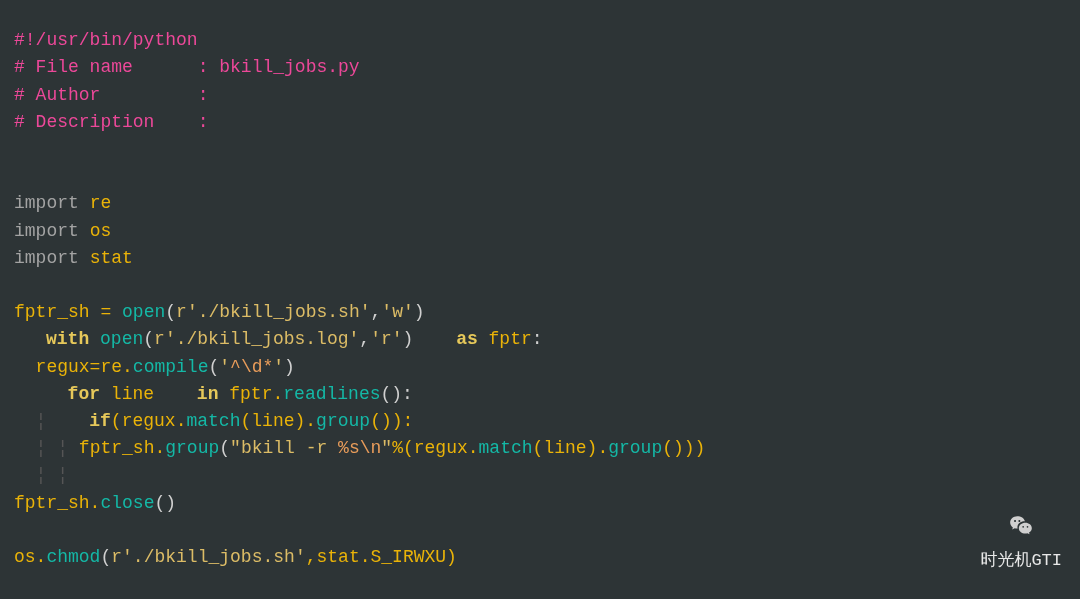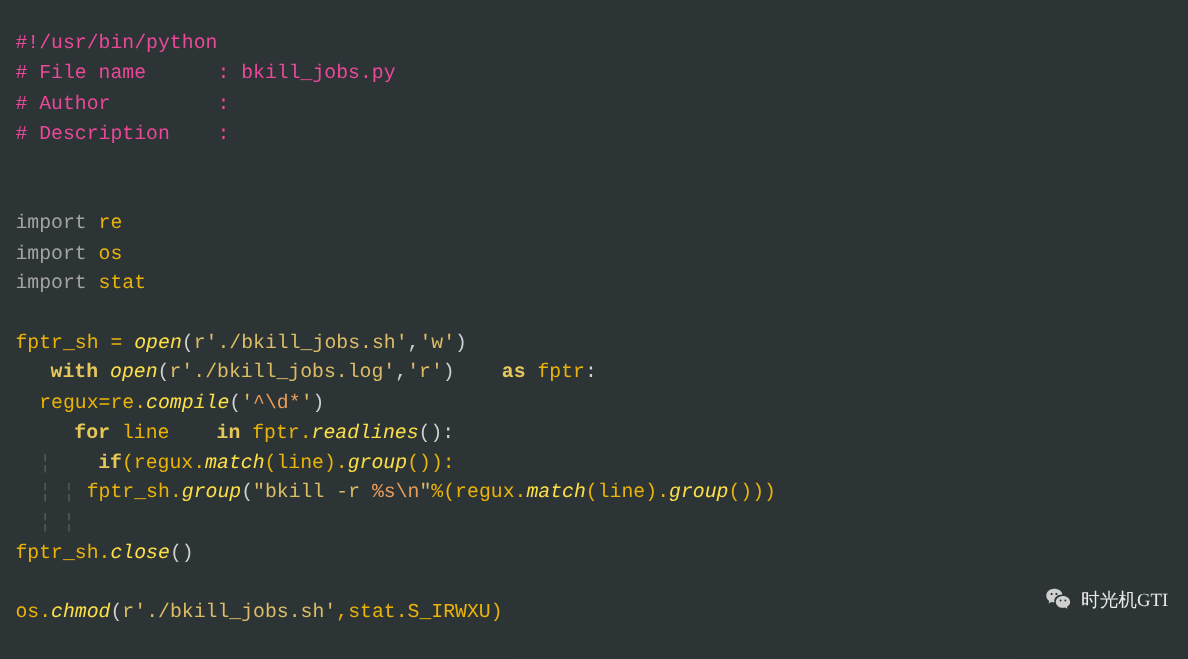--- a/index.html
+++ b/index.html
@@ -12,35 +12,36 @@
     width: 1080px;
     height: 599px;
     overflow: hidden;
     position: relative;
     padding: 0 14px;
   }
   .editor { white-space: pre; }
   .cm  { color: #ec4899; }      
   .kw  { color: #a3a3a3; }      
   .kw2 { color: #e6c85a; font-weight: bold; margin-left: 32px; } 
-  .fn  { color: #fde047; font-style: italic; }      
+  .fn  { color: #14b8a6; }      
   .str { color: #dcbc66; }      
   .esc { color: #e89c5a; }
   .id  { color: #eab308; }
   .dim { color: #555; }
   .watermark {
     position: absolute;
     right: 18px;
-    bottom: 40px;
+    bottom: 25px;
     display: flex;
     align-items: center;
     gap: 8px;
     color: #e8e8e8;
-    font-family: Liberation Serif, serif;
+    font-family: Liberation Mono, monospace;
     font-size: 17px;
+    flex-direction: column;
   }
   .wm-icon {
     width: 26px; height: 26px;
     fill: #cfcfcf;
   }
 </style>
 </head>
 <body>
 
 <div class="editor">

